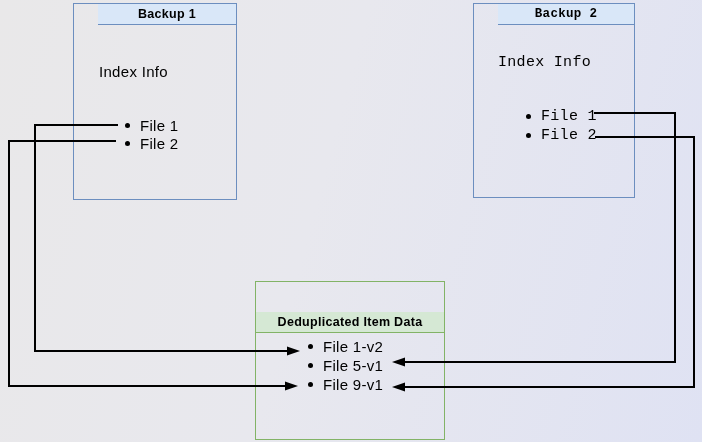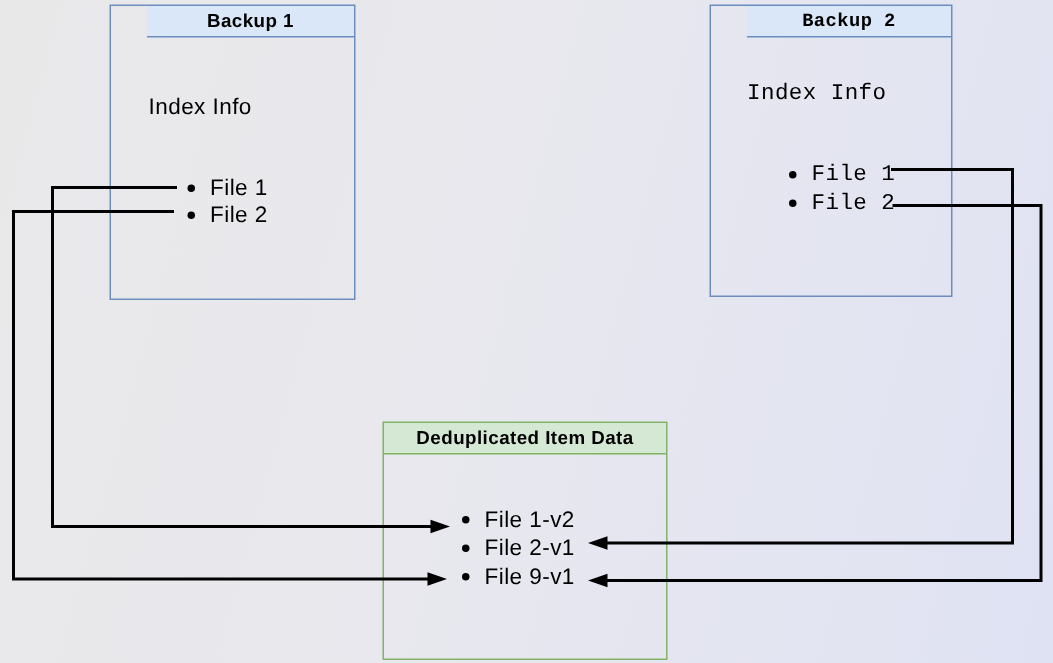--- a/index.html
+++ b/index.html
@@ -14,21 +14,21 @@
   .node { position:absolute; border:1.5px solid; background:transparent; box-sizing:border-box; }
   .node.blue  { border-color:#6c8ebf; }
   .node.green { border-color:#82b366; }
   .node-header {
     height:20px; line-height:20px;
     text-align:center; font-weight:bold;
     font-size:12.5px; letter-spacing:0.3px;
     border-bottom:1.5px solid;
   }
   .blue  .node-header { background:#d9e7f8; border-bottom-color:#6c8ebf;margin-left:24px; }
-  .green .node-header { background:#d5e8d4; border-bottom-color:#82b366; }
+  .green .node-header { background:#d5e8d4; border-bottom-color:#82b366;margin-top:30px; }
   .section-label { position:absolute; font-size:15px; letter-spacing:0.3px; line-height:17px; }
   .file-list { position:absolute; left:0; right:0; }
   .file-row { display:flex; align-items:center; font-size:15px; letter-spacing:0.3px; }
   .rows-18 .file-row { height:18px; }
   .rows-19 .file-row { height:19px; }
   .dot { width:5px; height:5px; border-radius:50%; background:#000; margin-right:10px; flex:none; }
   .pl-51 .file-row { padding-left:51px; }
   .pl-52 .file-row { padding-left:52px; }
   .connector-layer { position:absolute; left:0; top:0; z-index:5; pointer-events:none; }
 </style>
@@ -69,21 +69,21 @@
 
   <div class="node green" style="left:255px; top:281px; width:190px; height:159px;">
     <div class="node-header">Deduplicated Item Data</div>
     <div class="file-list rows-19 pl-52" style="top:55px;">
       <div class="file-row">
         <span class="dot"></span>
         <span>File 1-v2</span>
       </div>
       <div class="file-row">
         <span class="dot"></span>
-        <span>File 2-v1</span>
+        <span>File 5-v1</span>
       </div>
       <div class="file-row">
         <span class="dot"></span>
         <span>File 9-v1</span>
       </div>
     </div>
   </div>
 
   <svg class="connector-layer" width="702" height="442" viewBox="0 0 702 442">
     <g stroke="#000" stroke-width="2" fill="none">

